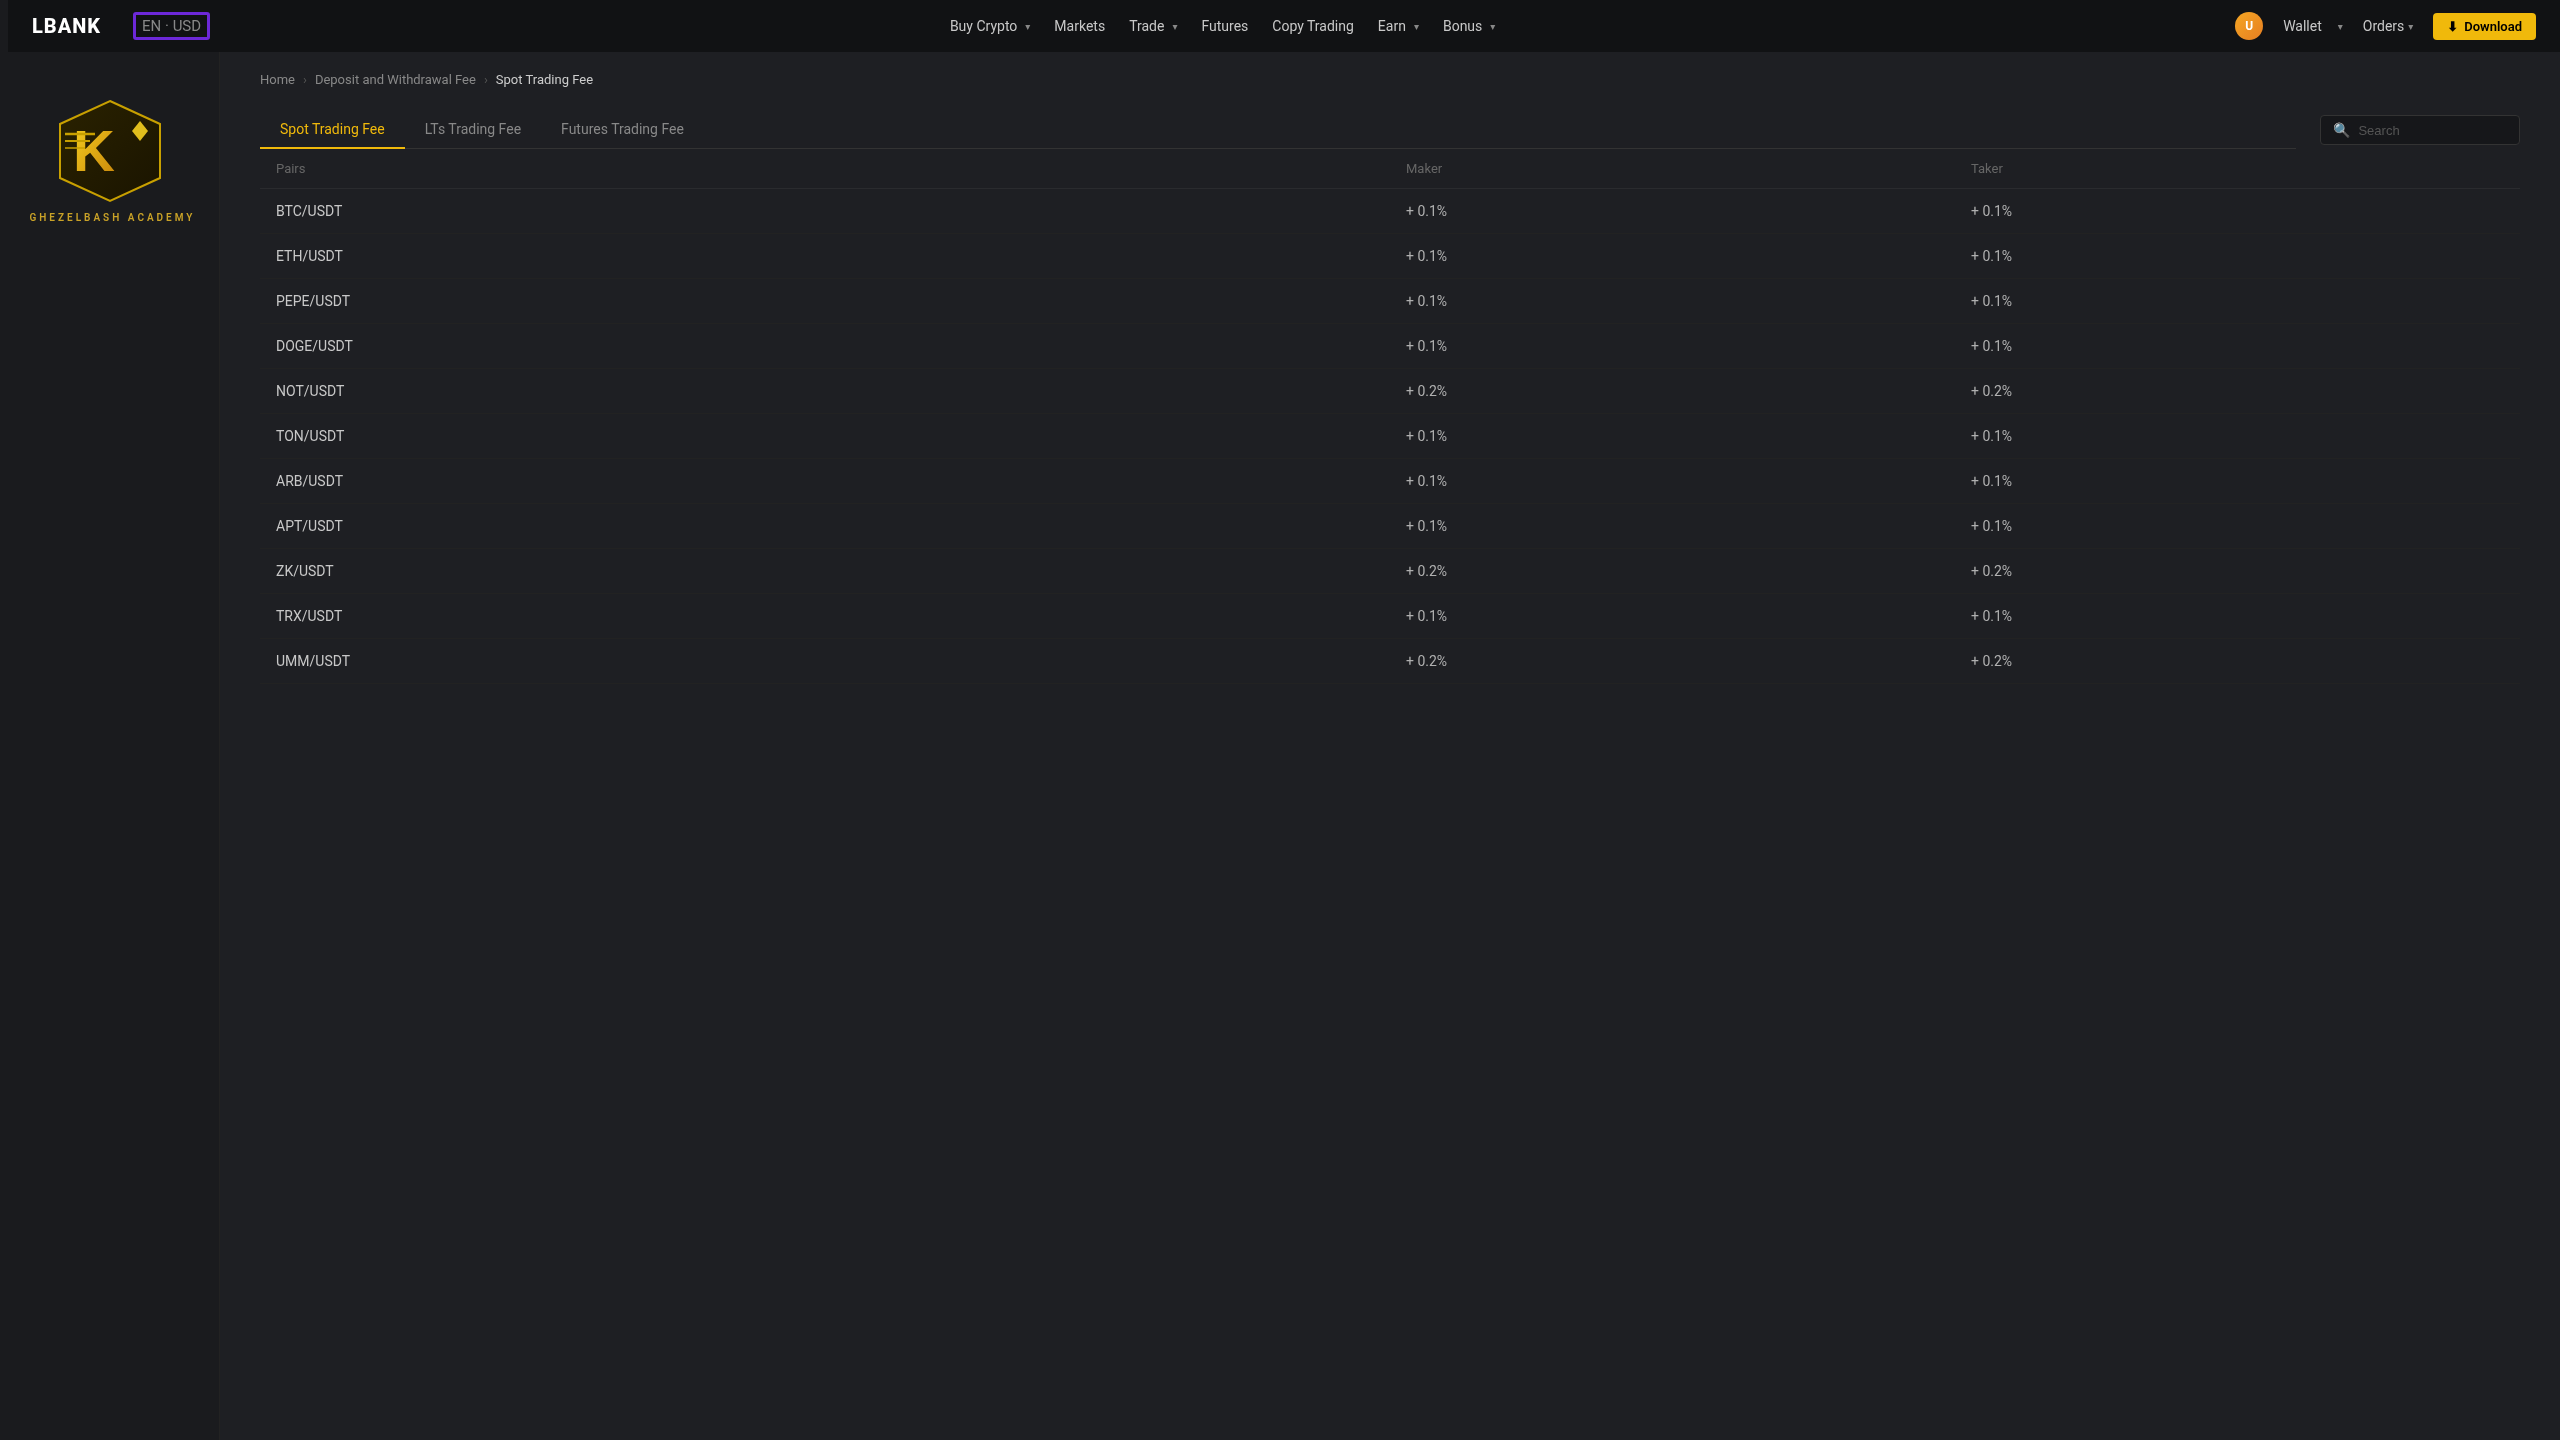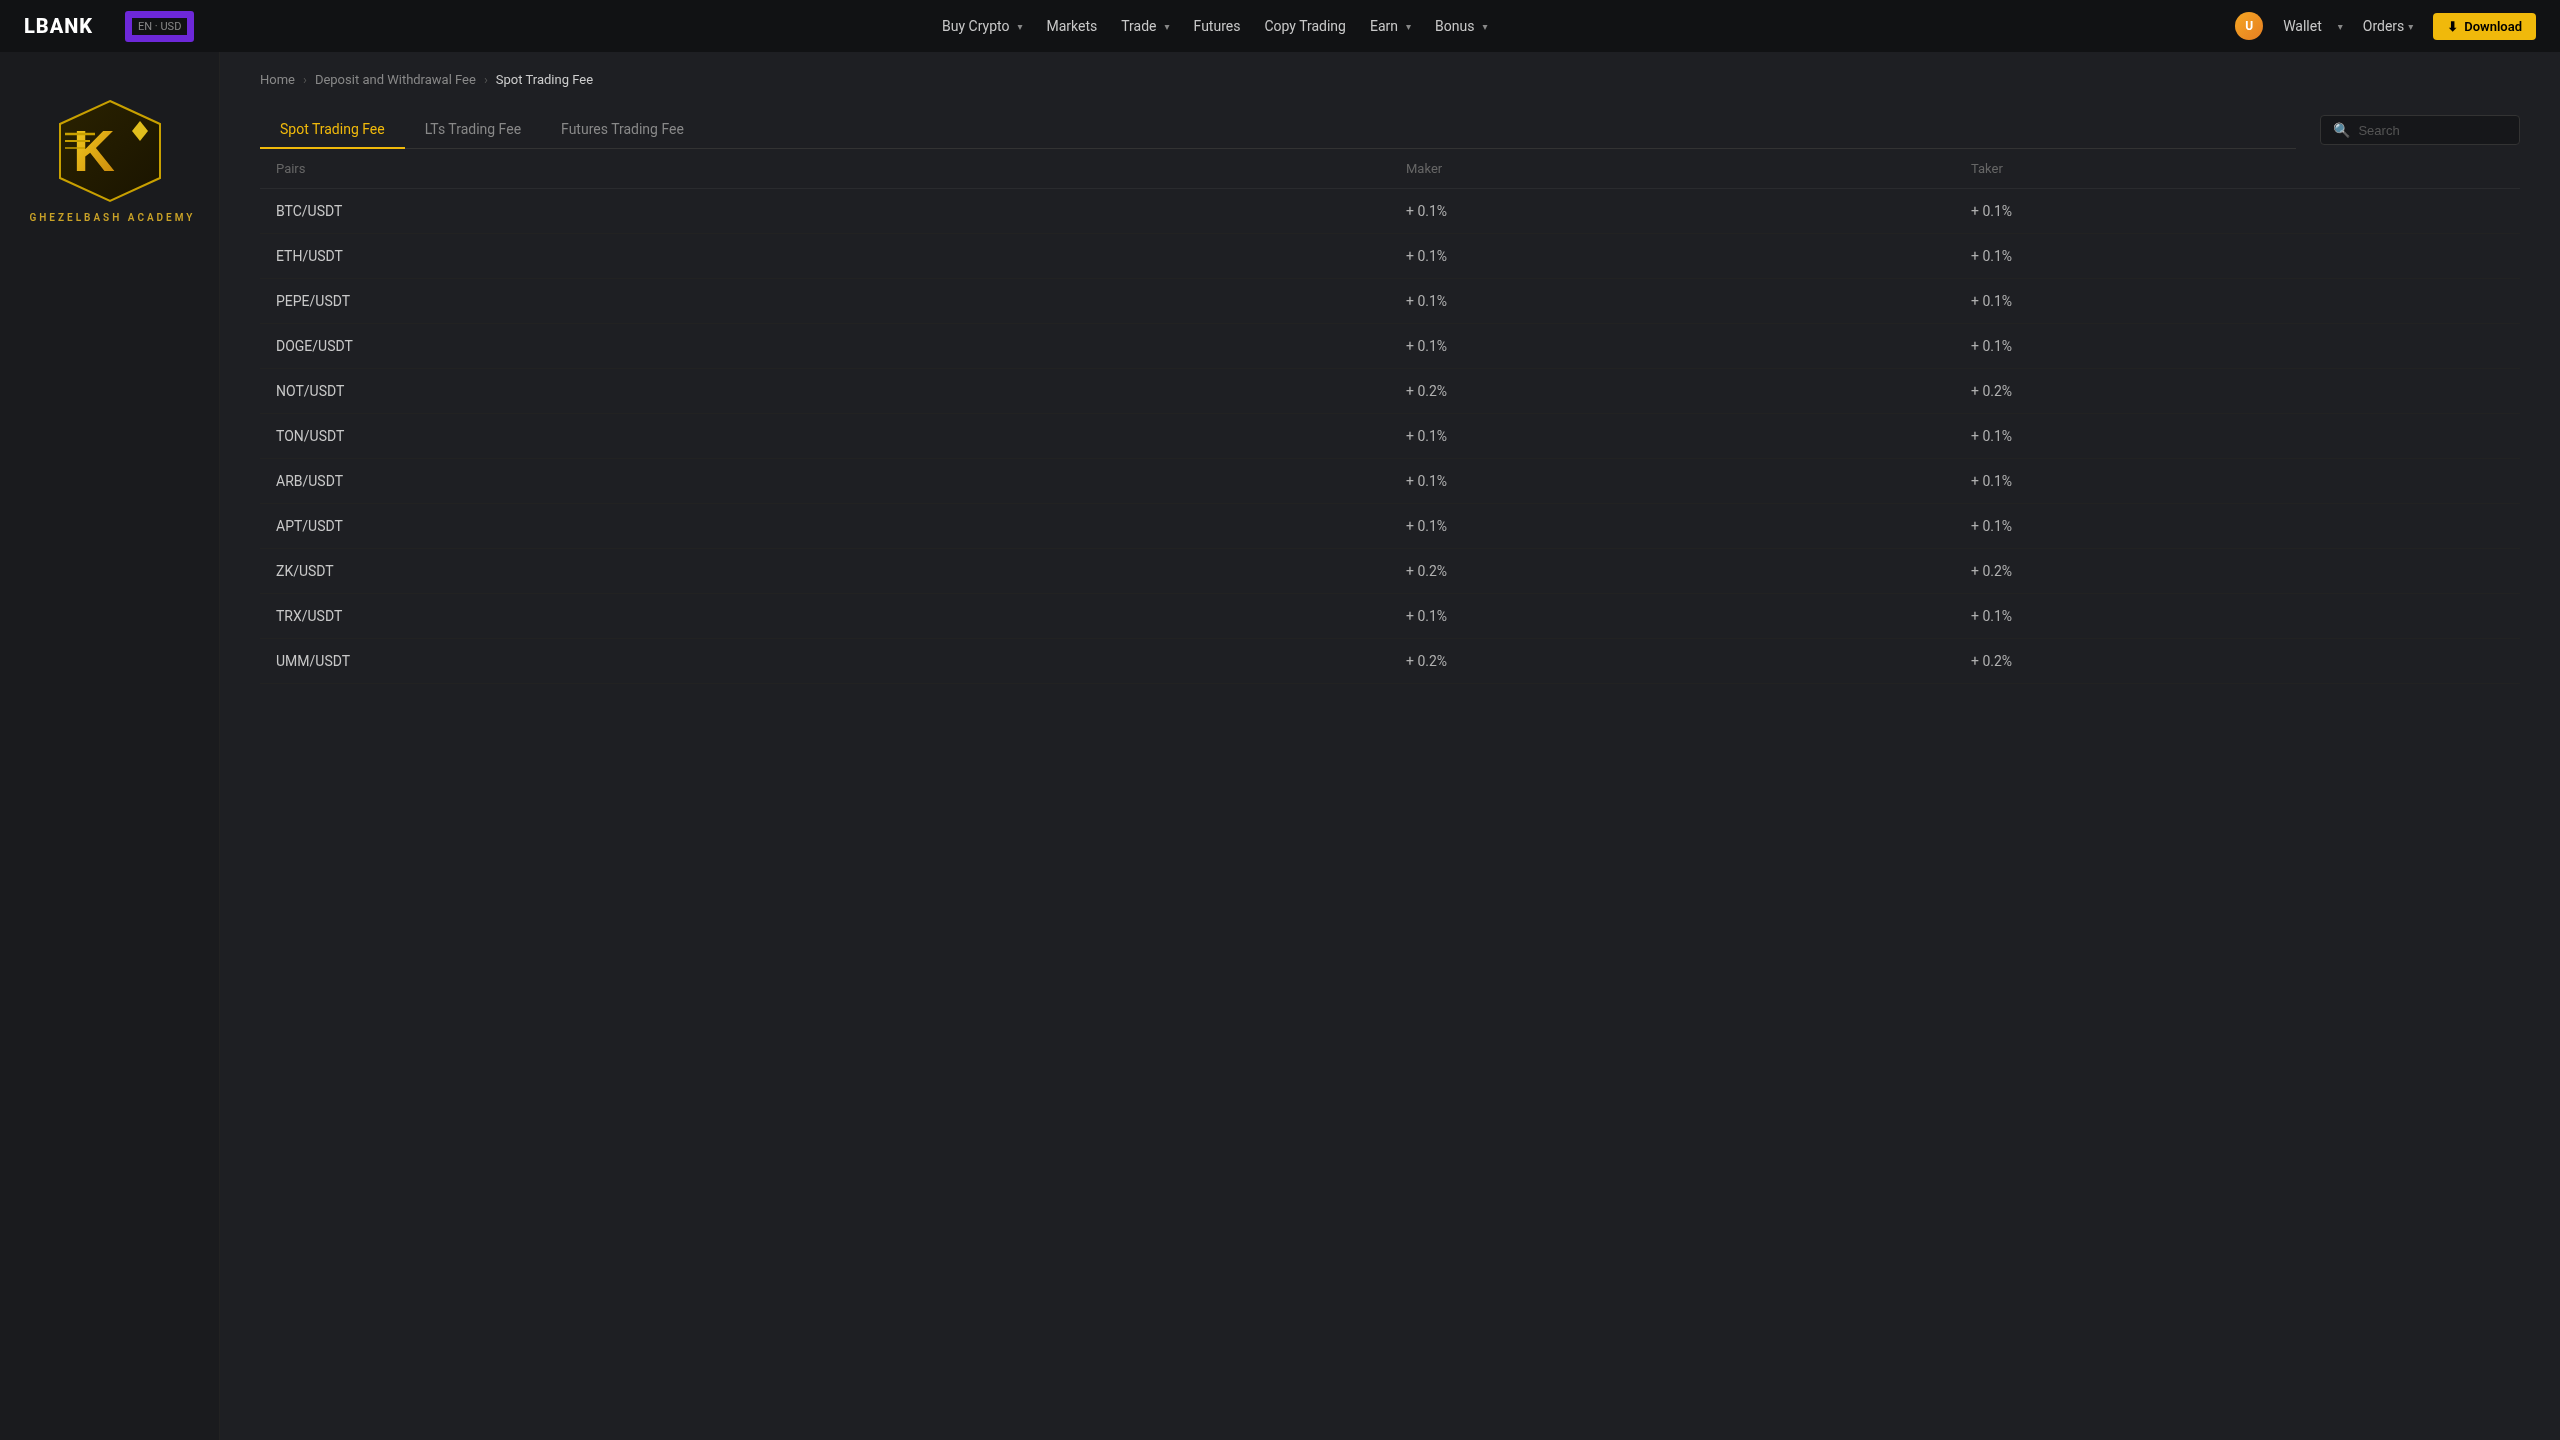--- a/index.html
+++ b/index.html
@@ -14,34 +14,34 @@
     
     .navbar {
       background-color: #111214;
       height: 52px;
       display: flex;
       align-items: center;
       padding: 0 24px;
       gap: 32px;
       position: fixed;
       top: 0;
-      left: 0;
+      left: 8px;
       right: 0;
       z-index: 100;
     }
     .navbar-logo {
       font-size: 20px;
       font-weight: 800;
       color: #ffffff;
       letter-spacing: 1px;
     }
     .navbar-locale {
-      font-size: 11px;
+      font-size: 15px;
       color: #888;
-      border: 7px solid #6d28d9;
+      border: 3px solid #6d28d9;
       border-radius: 3px;
       padding: 2px 6px;
     }
     .navbar-nav {
       display: flex;
       align-items: center;
       gap: 24px;
       flex: 1;
       justify-content: center;
     }

